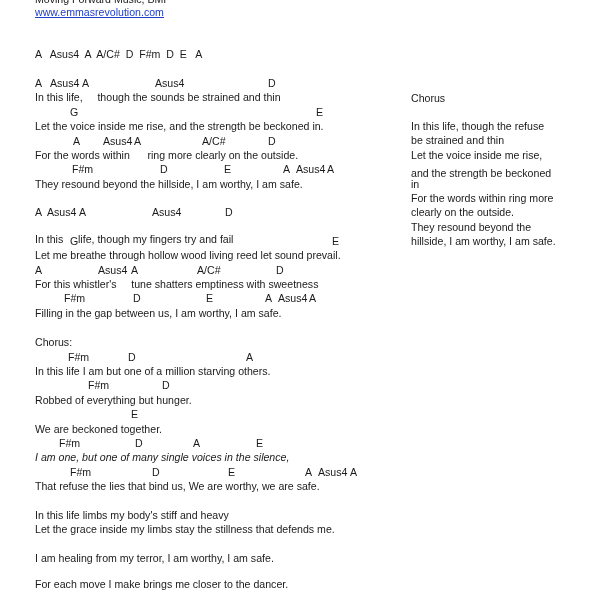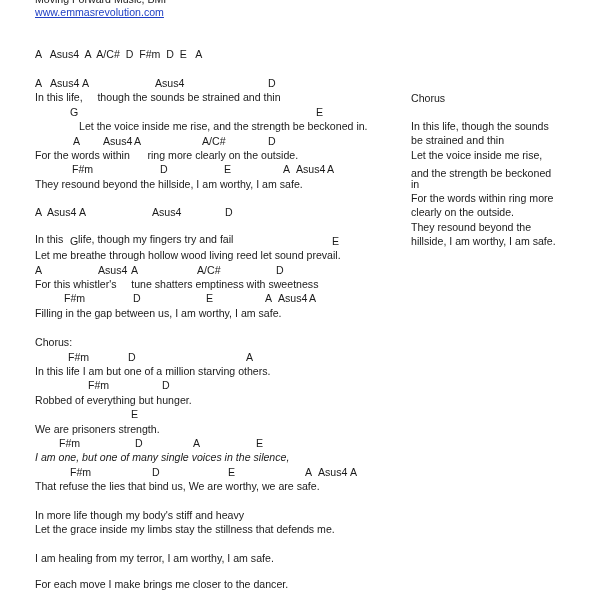--- a/index.html
+++ b/index.html
@@ -19,21 +19,21 @@
 
 <div id="verse-container">
     <div class="abs chord" style="left: 35px; top: 77px;">A</div>
     <div class="abs chord" style="left: 50px; top: 77px;">Asus4</div>
     <div class="abs chord" style="left: 82px; top: 77px;">A</div>
     <div class="abs chord" style="left: 155px; top: 77px;">Asus4</div>
     <div class="abs chord" style="left: 268px; top: 77px;">D</div>
     <div class="abs lyric" style="left: 35px; top: 91.4px;">In this life,     though the sounds be strained and thin</div>
     <div class="abs chord" style="left: 70px; top: 105.8px;">G</div>
     <div class="abs chord" style="left: 316px; top: 105.8px;">E</div>
-    <div class="abs lyric" style="left: 35px; top: 120.2px; margin-left: 44px;">Let the voice inside me rise, and the strength be beckoned in.</div>
+    <div class="abs lyric" style="left: 35px; top: 120.2px;">Let the voice inside me rise, and the strength be beckoned in.</div>
     <div class="abs chord" style="left: 73px; top: 134.6px;">A</div>
     <div class="abs chord" style="left: 103px; top: 134.6px;">Asus4</div>
     <div class="abs chord" style="left: 134px; top: 134.6px;">A</div>
     <div class="abs chord" style="left: 202px; top: 134.6px;">A/C#</div>
     <div class="abs chord" style="left: 268px; top: 134.6px;">D</div>
     <div class="abs lyric" style="left: 35px; top: 149px;">For the words within      ring more clearly on the outside.</div>
     <div class="abs chord" style="left: 72px; top: 163.4px;">F#m</div>
     <div class="abs chord" style="left: 160px; top: 163.4px;">D</div>
     <div class="abs chord" style="left: 224px; top: 163.4px;">E</div>
     <div class="abs chord" style="left: 283px; top: 163.4px;">A</div>
@@ -64,42 +64,42 @@
     <div class="abs lyric" style="left: 35px; top: 306.8px;">Filling in the gap between us, I am worthy, I am safe.</div>
     <div class="abs label" style="left: 35px; top: 336px;">Chorus:</div>
     <div class="abs chord" style="left: 68px; top: 350.5px;">F#m</div>
     <div class="abs chord" style="left: 128px; top: 350.5px;">D</div>
     <div class="abs chord" style="left: 246px; top: 350.5px;">A</div>
     <div class="abs lyric" style="left: 35px; top: 364.9px;">In this life I am but one of a million starving others.</div>
     <div class="abs chord" style="left: 88px; top: 379.3px;">F#m</div>
     <div class="abs chord" style="left: 162px; top: 379.3px;">D</div>
     <div class="abs lyric" style="left: 35px; top: 393.7px;">Robbed of everything but hunger.</div>
     <div class="abs chord" style="left: 131px; top: 408.1px;">E</div>
-    <div class="abs lyric" style="left: 35px; top: 422.5px;">We are prisoners strength.</div>
+    <div class="abs lyric" style="left: 35px; top: 422.5px;">We are beckoned together.</div>
     <div class="abs chord" style="left: 59px; top: 436.9px;">F#m</div>
     <div class="abs chord" style="left: 135px; top: 436.9px;">D</div>
     <div class="abs chord" style="left: 193px; top: 436.9px;">A</div>
     <div class="abs chord" style="left: 256px; top: 436.9px;">E</div>
     <div class="abs lyric" style="left: 35px; top: 451.3px; font-style: italic;">I am one, but one of many single voices in the silence,</div>
     <div class="abs chord" style="left: 70px; top: 465.7px;">F#m</div>
     <div class="abs chord" style="left: 152px; top: 465.7px;">D</div>
     <div class="abs chord" style="left: 228px; top: 465.7px;">E</div>
     <div class="abs chord" style="left: 305px; top: 465.7px;">A</div>
     <div class="abs chord" style="left: 318px; top: 465.7px;">Asus4</div>
     <div class="abs chord" style="left: 350px; top: 465.7px;">A</div>
     <div class="abs lyric" style="left: 35px; top: 480.1px;">That refuse the lies that bind us, We are worthy, we are safe.</div>
-    <div class="abs lyric" style="left: 35px; top: 509px;">In more life though my body's stiff and heavy</div>
+    <div class="abs lyric" style="left: 35px; top: 509px;">In this life limbs my body's stiff and heavy</div>
     <div class="abs lyric" style="left: 35px; top: 523.4px;">Let the grace inside my limbs stay the stillness that defends me.</div>
     <div class="abs lyric" style="left: 35px; top: 537.8px; margin-top: 40px;">For each move I make brings me closer to the dancer.</div>
     <div class="abs lyric" style="left: 35px; top: 552.2px;">I am healing from my terror, I am worthy, I am safe.</div>
   </div>
 
 <div class="abs" style="left:411px;top:92px;">Chorus</div>
 <div id="side-chorus">
-    <div class="abs" style="left: 411px; top: 120px;">In this life, though the sounds</div>
+    <div class="abs" style="left: 411px; top: 120px;">In this life, though the refuse</div>
     <div class="abs" style="left: 411px; top: 134.4px;">be strained and thin</div>
     <div class="abs" style="left: 411px; top: 148.8px;">Let the voice inside me rise,</div>
     <div class="abs" style="left: 411px; top: 167px;">and the strength be beckoned</div>
     <div class="abs" style="left: 411px; top: 177.6px;">in</div>
     <div class="abs" style="left: 411px; top: 192px;">For the words within ring more</div>
     <div class="abs" style="left: 411px; top: 206.4px;">clearly on the outside.</div>
     <div class="abs" style="left: 411px; top: 220.8px;">They resound beyond the</div>
     <div class="abs" style="left: 411px; top: 235.2px;">hillside, I am worthy, I am safe.</div>
   </div>
 

